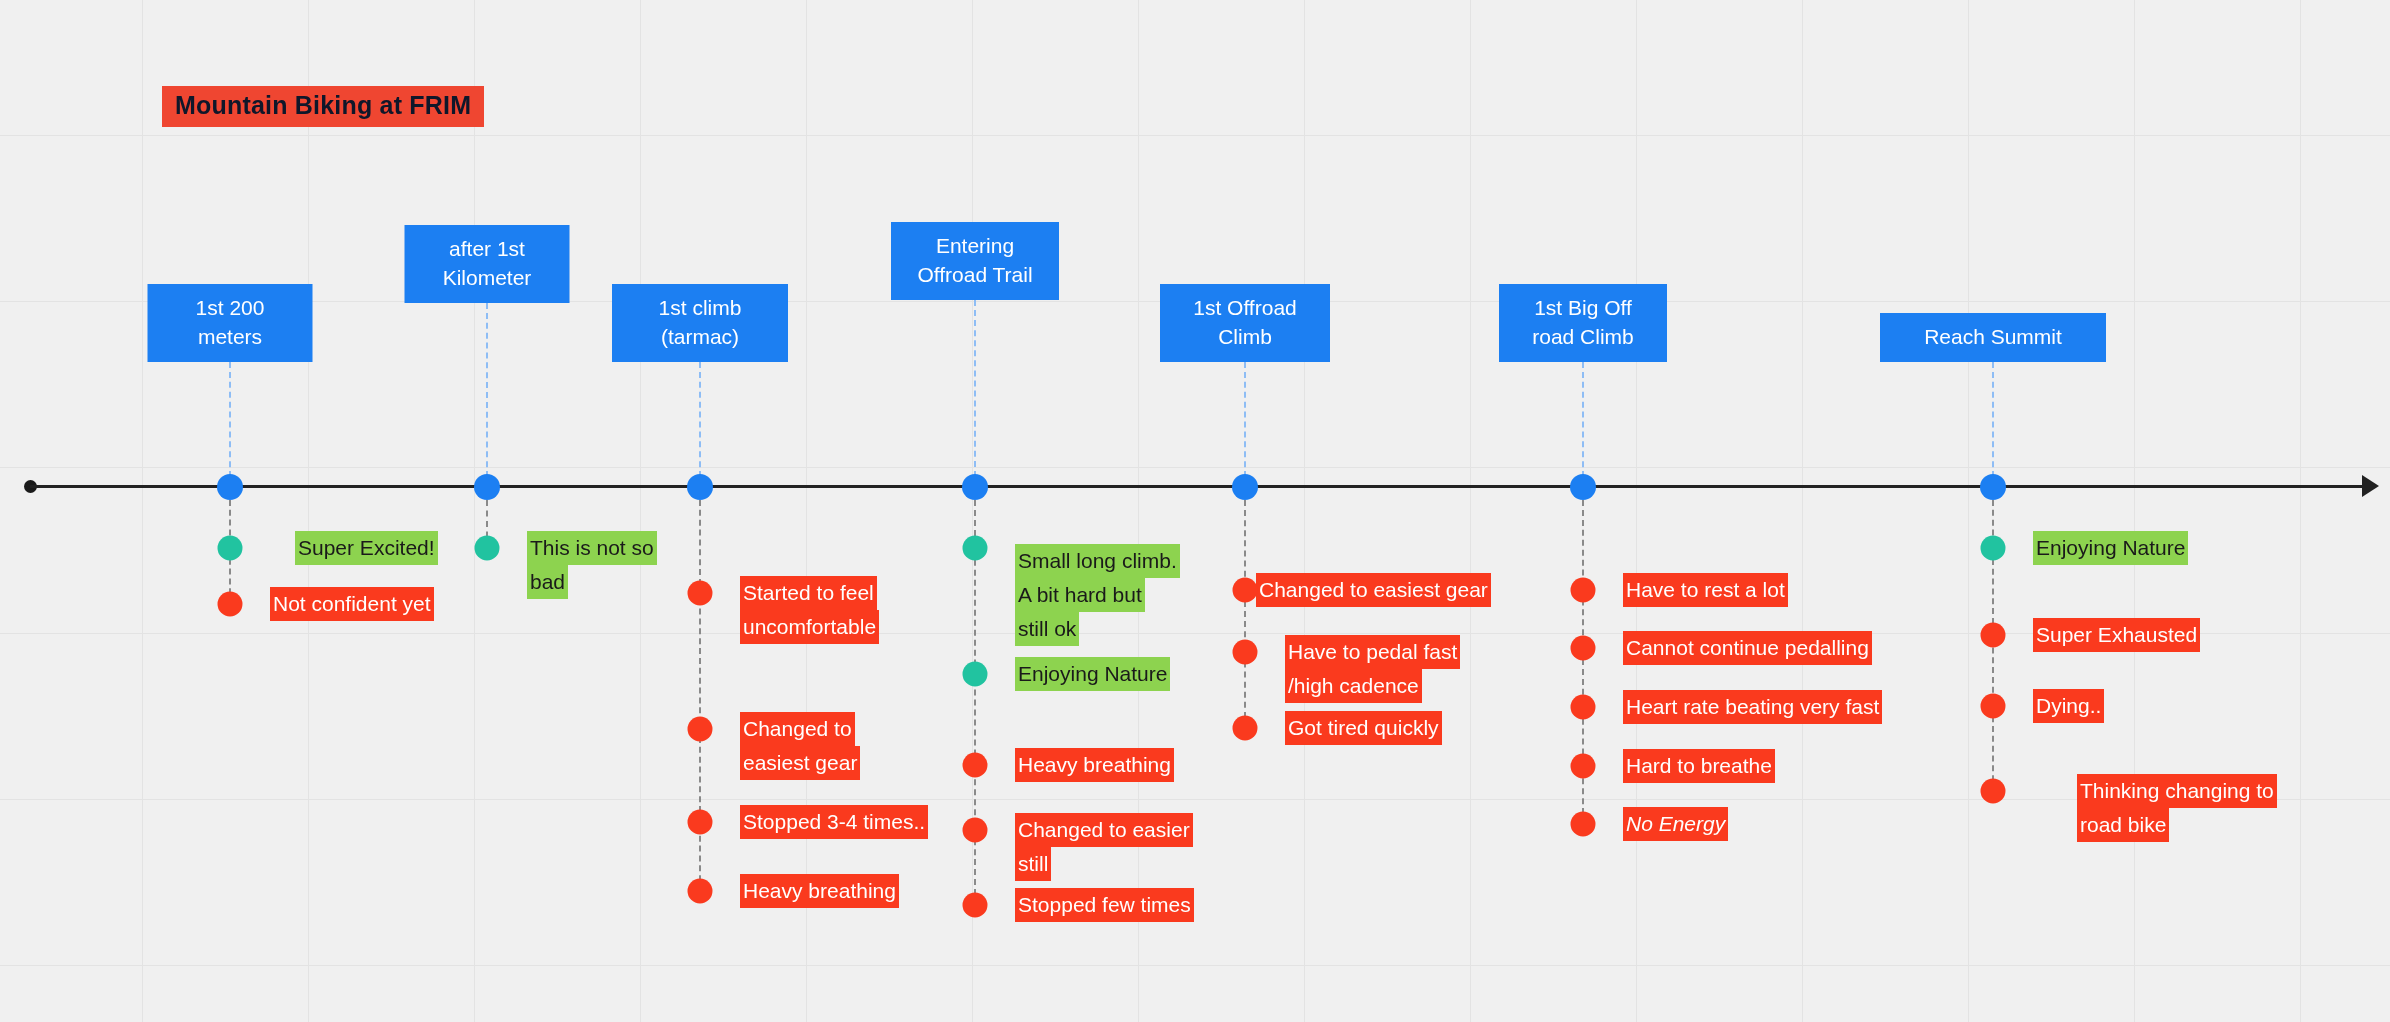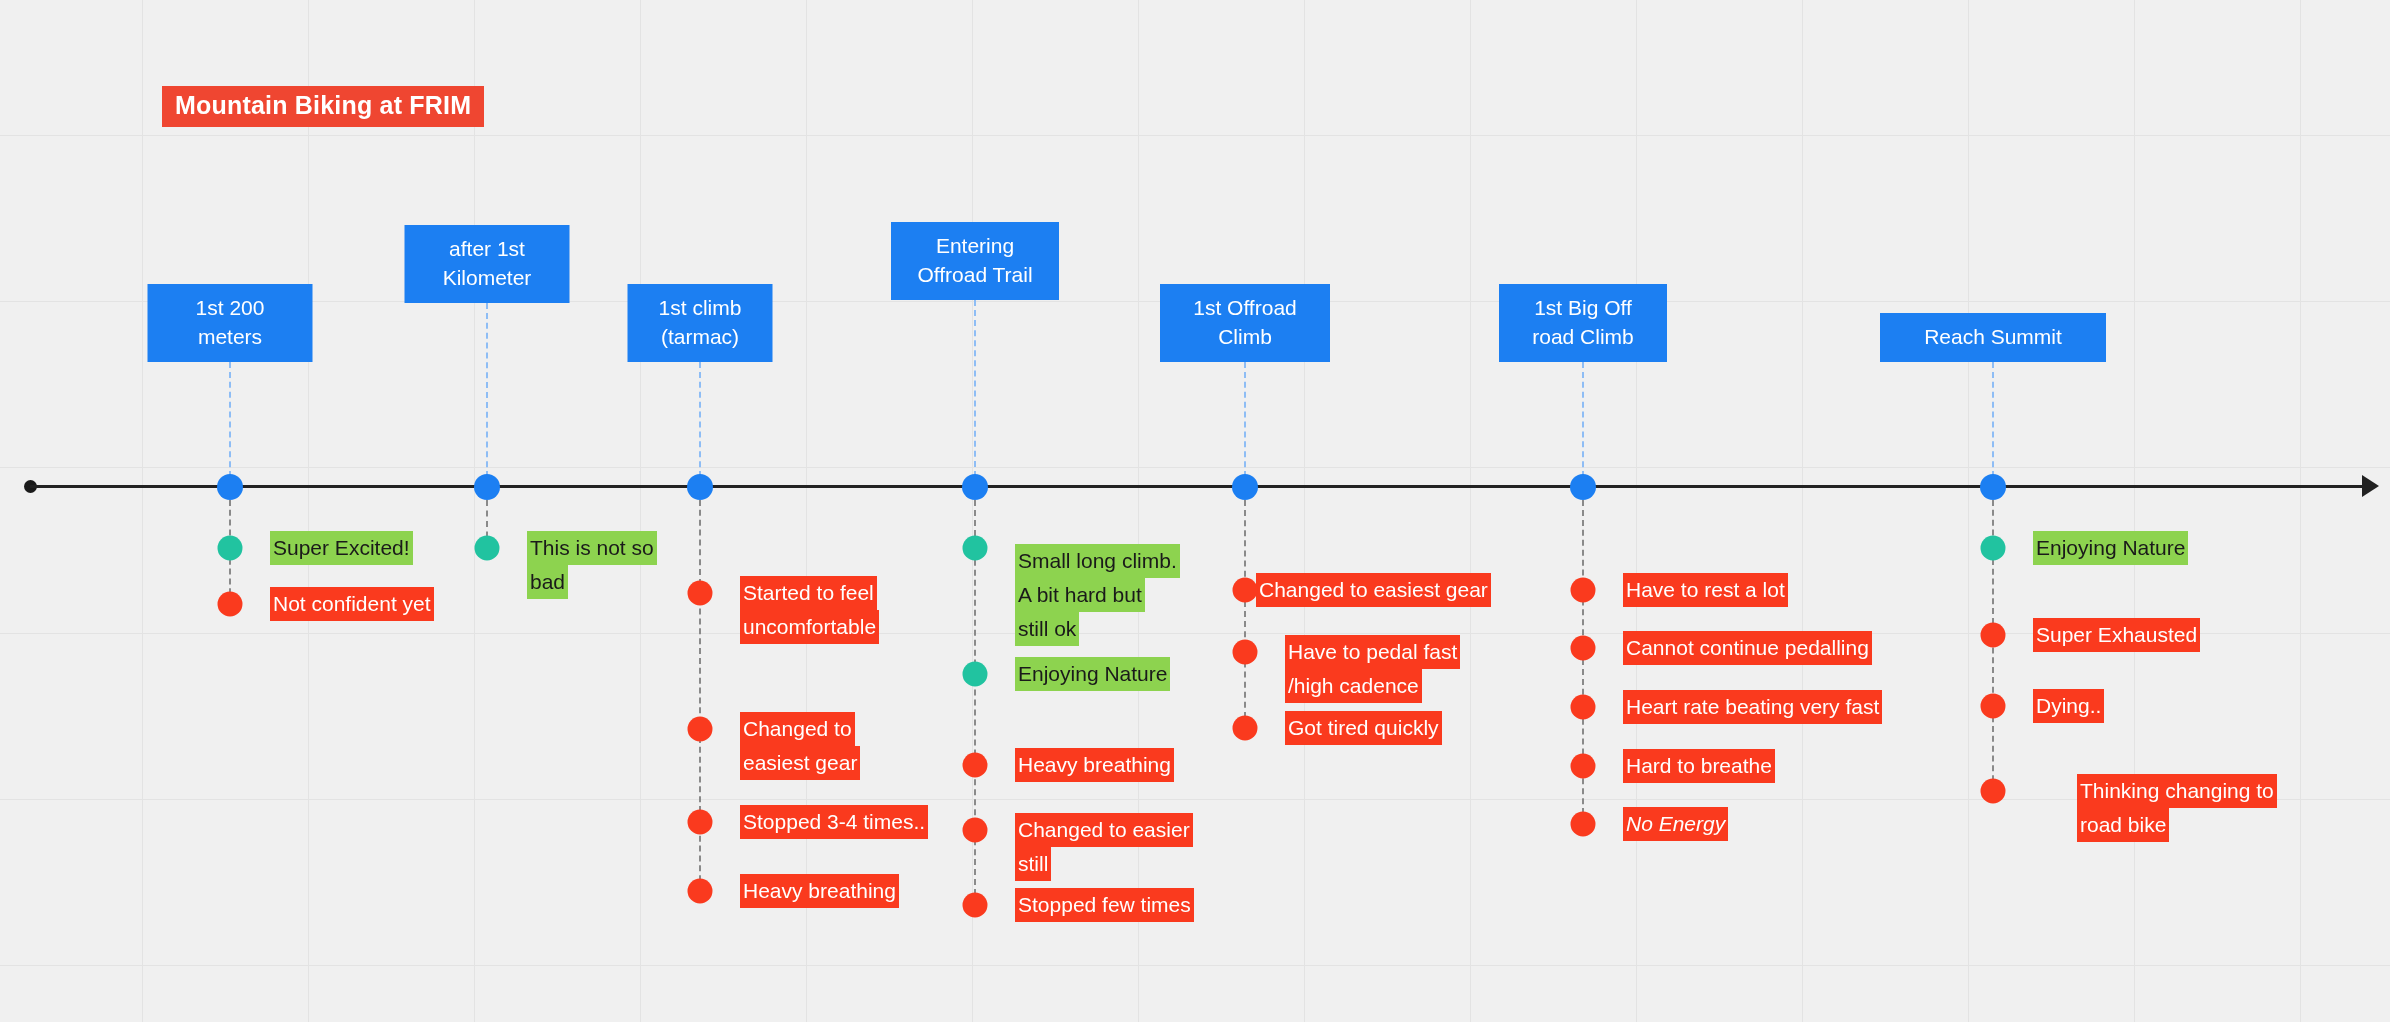--- a/index.html
+++ b/index.html
@@ -24,21 +24,21 @@
     background-size: 166px 166px;
     background-position: -24px -31px;
   }
 
   
   .title-chip {
     position: absolute;
     left: 162px;
     top: 86px;
     background: #ef4631;
-    color: #ffffff;
+    color: #0f172a;
     font-size: 25px;
     font-weight: bold;
     letter-spacing: 0.2px;
     padding: 5px 13px 7px 13px;
     line-height: 1.15;
     white-space: nowrap;
   }
 
   
   .axis-line {
@@ -153,34 +153,34 @@
 
   <div id="layers">
       <div class="milestone-connector" style="left: 230px; top: 362px; height: 125px;"></div>
       <div class="milestone-box" style="left: 230px; top: 284px; width: 165px;">
         <div>1st 200</div>
         <div>meters</div>
       </div>
       <div class="milestone-dot" style="left: 230px;"></div>
       <div class="feeling-rail" style="left: 230px; top: 500px; height: 104px;"></div>
       <div class="feeling-dot dot-pos" style="left: 230px; top: 548px;"></div>
-      <div class="feeling-text txt-pos" style="left: 262px; top: 531px; padding-left: 8px;"><span class="ln">Super Excited!</span></div>
+      <div class="feeling-text txt-pos" style="left: 287px; top: 531px; padding-left: 8px;"><span class="ln">Super Excited!</span></div>
       <div class="feeling-dot dot-neg" style="left: 230px; top: 604px;"></div>
       <div class="feeling-text txt-neg" style="left: 270px; top: 587px;"><span class="ln">Not confident yet</span></div>
       <div class="milestone-connector" style="left: 487px; top: 303px; height: 184px;"></div>
       <div class="milestone-box" style="left: 487px; top: 225px; width: 165px;">
         <div>after 1st</div>
         <div>Kilometer</div>
       </div>
       <div class="milestone-dot" style="left: 487px;"></div>
       <div class="feeling-rail" style="left: 487px; top: 500px; height: 48px;"></div>
       <div class="feeling-dot dot-pos" style="left: 487px; top: 548px;"></div>
       <div class="feeling-text txt-pos" style="left: 527px; top: 531px;"><span class="ln">This is not so</span><span class="ln">bad</span></div>
       <div class="milestone-connector" style="left: 700px; top: 362px; height: 125px;"></div>
-      <div class="milestone-box" style="left: 700px; top: 284px; width: 145px;">
+      <div class="milestone-box" style="left: 700px; top: 284px; width: 176px;">
         <div>1st climb</div>
         <div>(tarmac)</div>
       </div>
       <div class="milestone-dot" style="left: 700px;"></div>
       <div class="feeling-rail" style="left: 700px; top: 500px; height: 391px;"></div>
       <div class="feeling-dot dot-neg" style="left: 700px; top: 593px;"></div>
       <div class="feeling-text txt-neg" style="left: 740px; top: 576px;"><span class="ln">Started to feel</span><span class="ln">uncomfortable</span></div>
       <div class="feeling-dot dot-neg" style="left: 700px; top: 729px;"></div>
       <div class="feeling-text txt-neg" style="left: 740px; top: 712px;"><span class="ln">Changed to</span><span class="ln">easiest gear</span></div>
       <div class="feeling-dot dot-neg" style="left: 700px; top: 822px;"></div>

